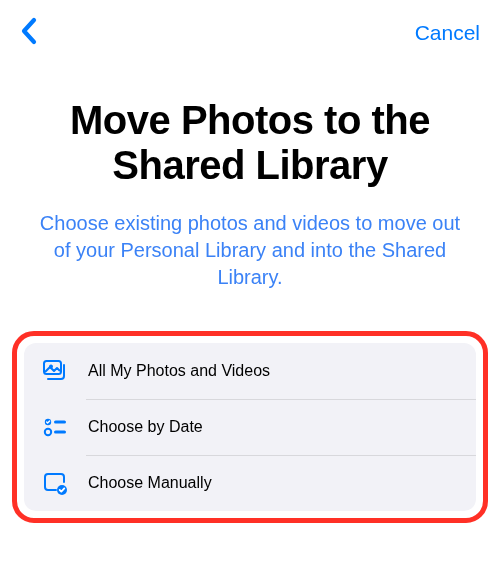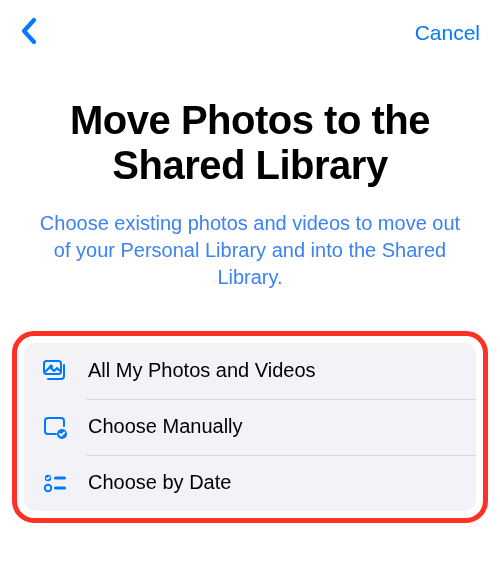--- a/index.html
+++ b/index.html
@@ -95,21 +95,21 @@
       display: flex;
       align-items: center;
       justify-content: center;
       flex-shrink: 0;
     }
     .option-icon svg {
       width: 28px;
       height: 28px;
     }
     .option-label {
-      font-size: 20px;
+      font-size: 16px;
       font-weight: 400;
       color: #000;
       text-align: left;
     }
   </style>
 </head>
 <body>
 
 <div class="nav-bar">
   <div class="back-button">
@@ -138,35 +138,35 @@
           <path d="M4 15 L9 10 L13 14 L16 11 L19 14" stroke="#007aff" stroke-width="2" stroke-linejoin="round" fill="none"></path>
           <path d="M23 8 v11 a3 3 0 0 1 -3 3 H7" stroke="#007aff" stroke-width="2" stroke-linecap="round" fill="none"></path>
         </svg>
       </span>
       <span class="option-label">All My Photos and Videos</span>
     </div>
 
     <div class="option-row">
       <span class="option-icon">
         <svg viewBox="0 0 28 28" fill="none">
-          <path d="M23 13 V8 a3 3 0 0 0 -3 -3 H7 a3 3 0 0 0 -3 3 v10 a3 3 0 0 0 3 3 h8" stroke="#007aff" stroke-width="2" stroke-linecap="round" fill="none"></path>
-          <circle cx="21" cy="21" r="5" fill="#007aff"></circle>
-          <path d="M18.7 21 l1.6 1.6 l3 -3.2" stroke="#fff" stroke-width="1.8" stroke-linecap="round" stroke-linejoin="round" fill="none"></path>
-        </svg>
-      </span>
-      <span class="option-label">Choose Manually</span>
-    </div>
-
-    <div class="option-row">
-      <span class="option-icon">
-        <svg viewBox="0 0 28 28" fill="none">
           <circle cx="7" cy="9" r="3.2" fill="#007aff"></circle>
           <path d="M5.6 9 l1 1 l2 -2" stroke="#fff" stroke-width="1.4" stroke-linecap="round" stroke-linejoin="round"></path>
           <rect x="13" y="7.4" width="12" height="3.2" rx="1.6" fill="#007aff"></rect>
           <circle cx="7" cy="19" r="3.2" stroke="#007aff" stroke-width="2" fill="none"></circle>
           <rect x="13" y="17.4" width="12" height="3.2" rx="1.6" fill="#007aff"></rect>
         </svg>
       </span>
       <span class="option-label">Choose by Date</span>
     </div>
 
+    <div class="option-row">
+      <span class="option-icon">
+        <svg viewBox="0 0 28 28" fill="none">
+          <path d="M23 13 V8 a3 3 0 0 0 -3 -3 H7 a3 3 0 0 0 -3 3 v10 a3 3 0 0 0 3 3 h8" stroke="#007aff" stroke-width="2" stroke-linecap="round" fill="none"></path>
+          <circle cx="21" cy="21" r="5" fill="#007aff"></circle>
+          <path d="M18.7 21 l1.6 1.6 l3 -3.2" stroke="#fff" stroke-width="1.8" stroke-linecap="round" stroke-linejoin="round" fill="none"></path>
+        </svg>
+      </span>
+      <span class="option-label">Choose Manually</span>
+    </div>
+
   </div>
 </div>
 
 </body></html>

